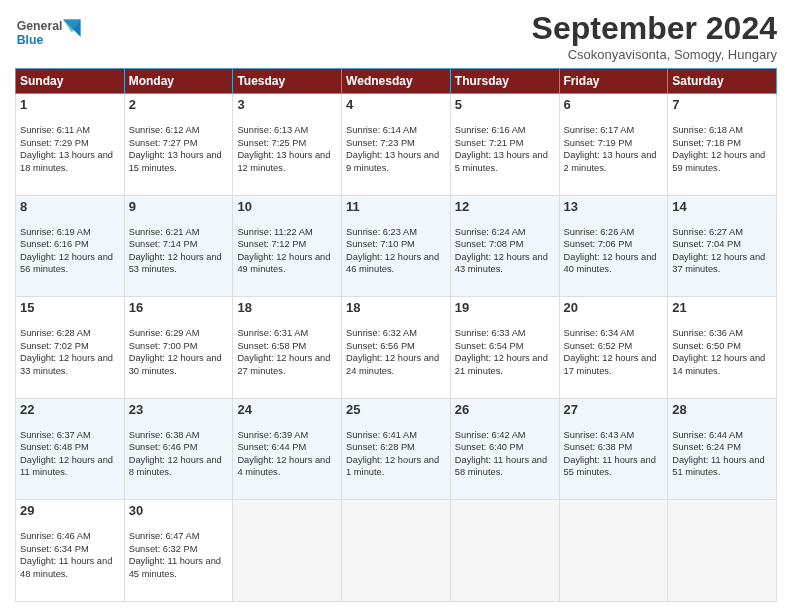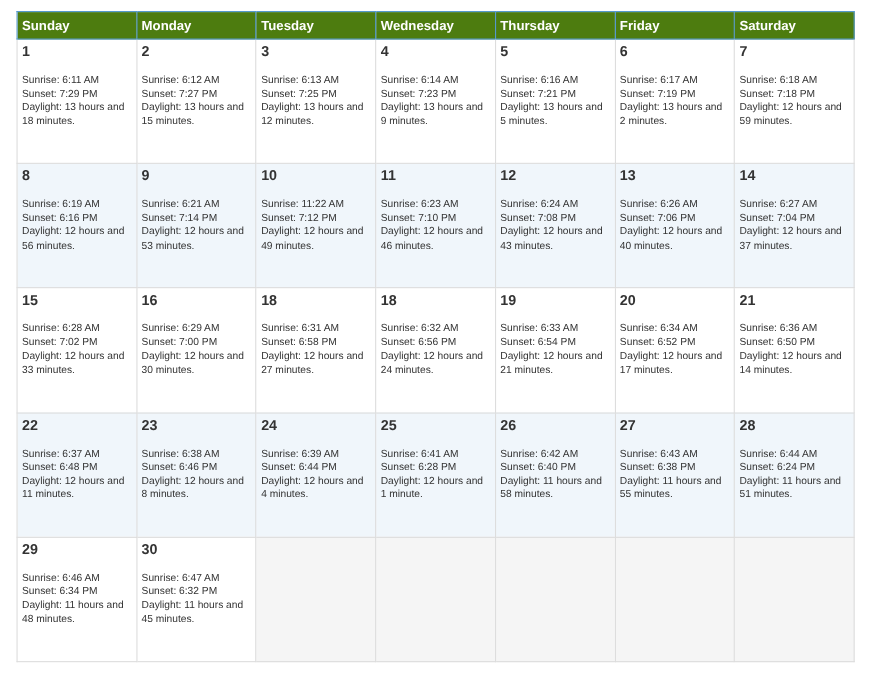--- a/index.html
+++ b/index.html
@@ -36,21 +36,21 @@
       color: #555;
     }
     .calendar {
       flex: 1;
       border: 1px solid #ccc;
       border-collapse: collapse;
       width: 100%;
       table-layout: fixed;
     }
     .calendar th {
-      background: #4d7c0f;
+      background: #7f1d1d;
       color: #fff;
       font-size: 12px;
       font-weight: bold;
       padding: 5px 4px;
       text-align: left;
       border: 1px solid #5599cc;
     }
     .calendar td {
       vertical-align: top;
       padding: 3px 4px;
@@ -87,20 +87,36 @@
       height: 45px;
     }
     .row-shade td {
       background: #f0f6fb !important;
     }
   </style>
 </head>
 <body>
 
 <div class="page">
+  <div class="header">
+    <div class="logo-container">
+      <svg class="logo-svg" viewBox="0 0 80 50">
+
+        <text x="2" y="22" font-family="Arial" font-size="14" font-weight="bold" fill="#555">General</text>
+        <text x="2" y="38" font-family="Arial" font-size="14" font-weight="bold" fill="#1a7abf">Blue</text>
+
+        <polygon points="55,10 75,10 75,30" fill="#1a7abf"></polygon>
+        <polygon points="55,10 75,10 65,25" fill="#2a9abf" opacity="0.7"></polygon>
+      </svg>
+    </div>
+    <div class="title-block">
+      <div class="month-title">September 2024</div>
+      <div class="subtitle">Csokonyavisonta, Somogy, Hungary</div>
+    </div>
+  </div>
 
   <table class="calendar">
     <thead>
       <tr>
         <th>Sunday</th>
         <th>Monday</th>
         <th>Tuesday</th>
         <th>Wednesday</th>
         <th>Thursday</th>
         <th>Friday</th>

